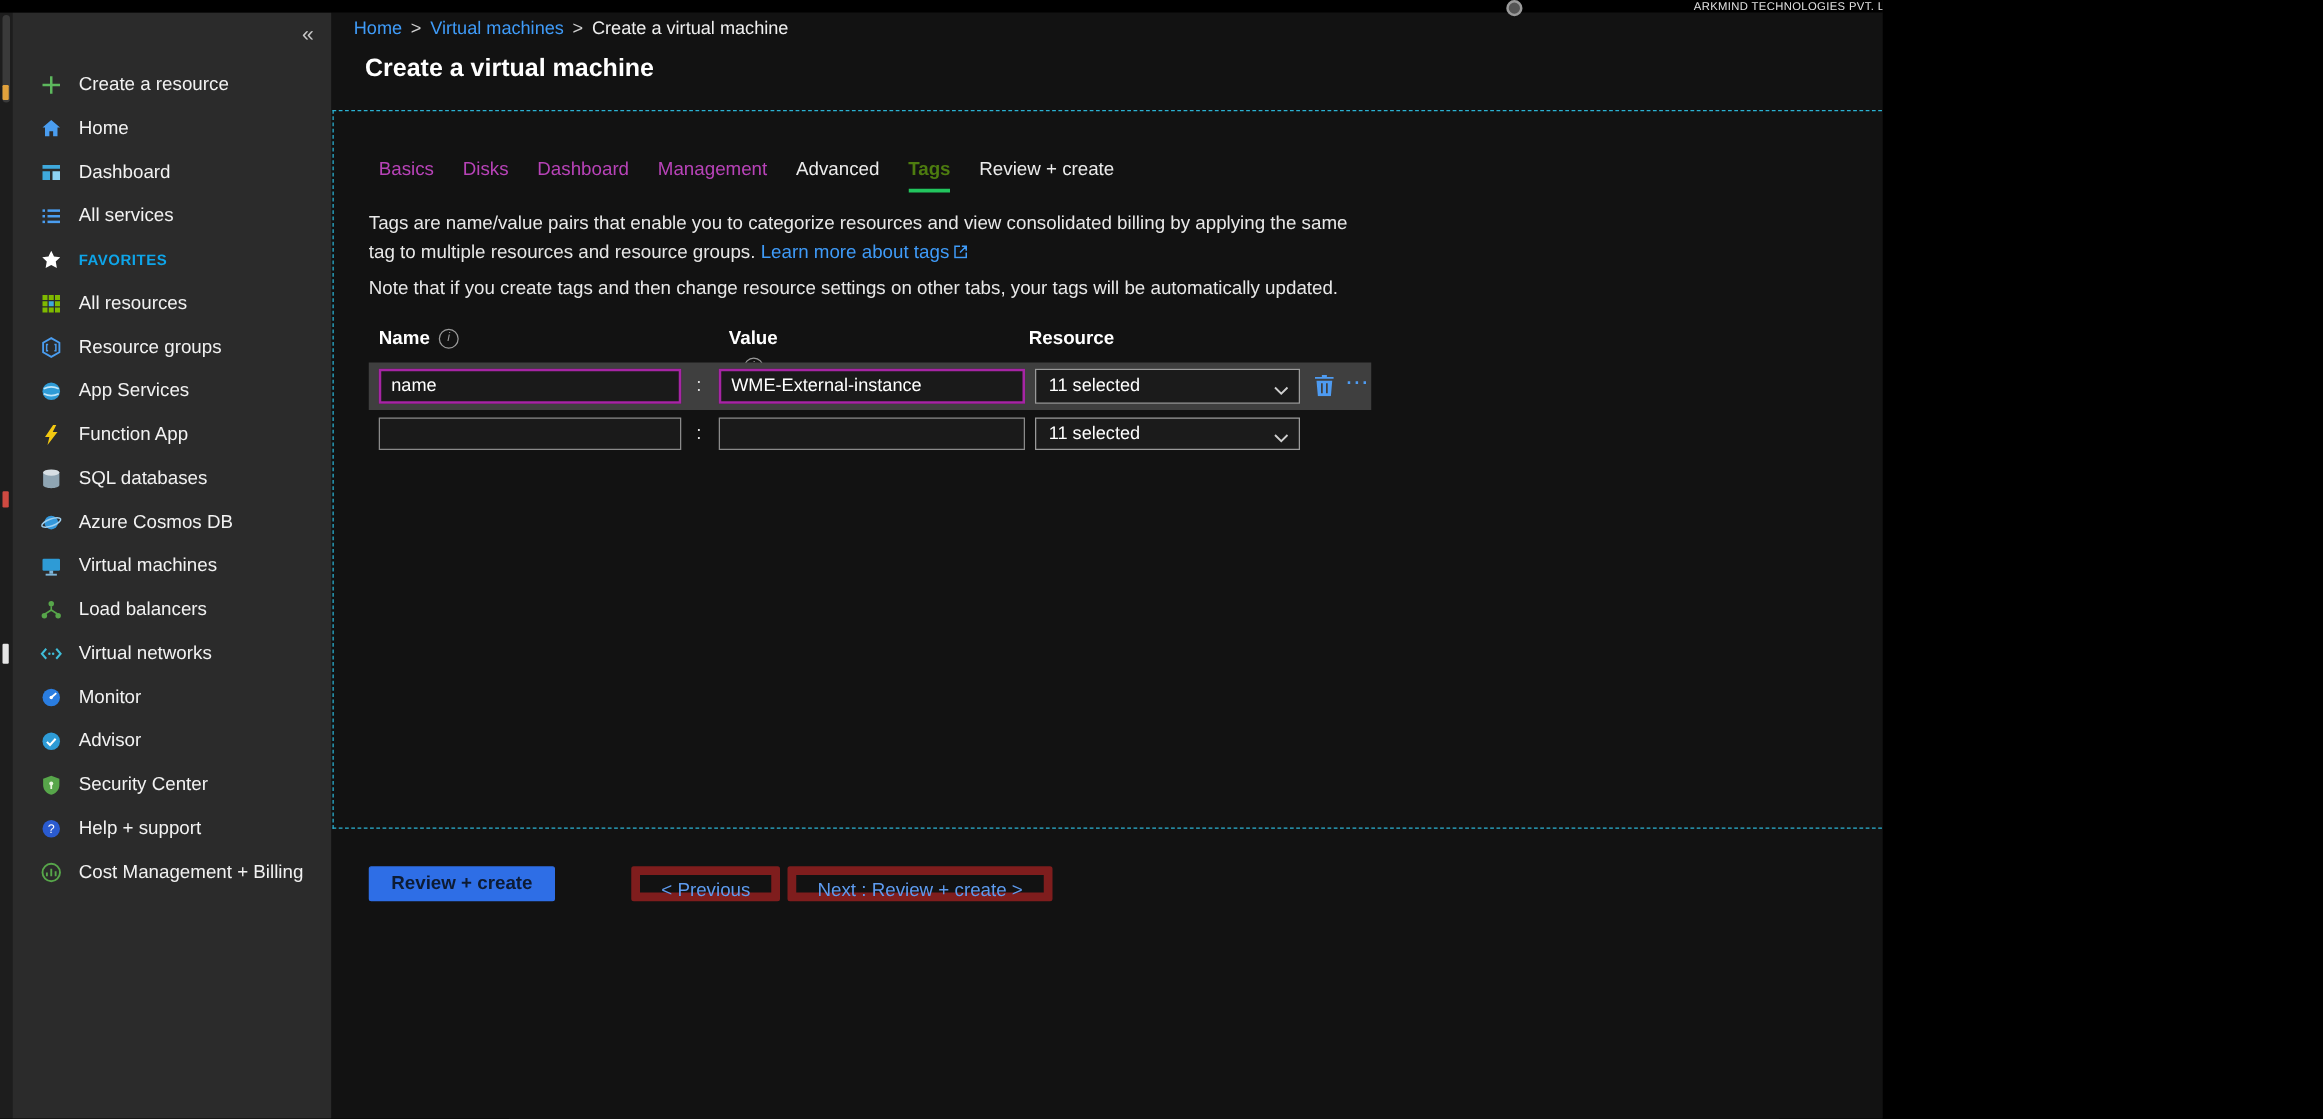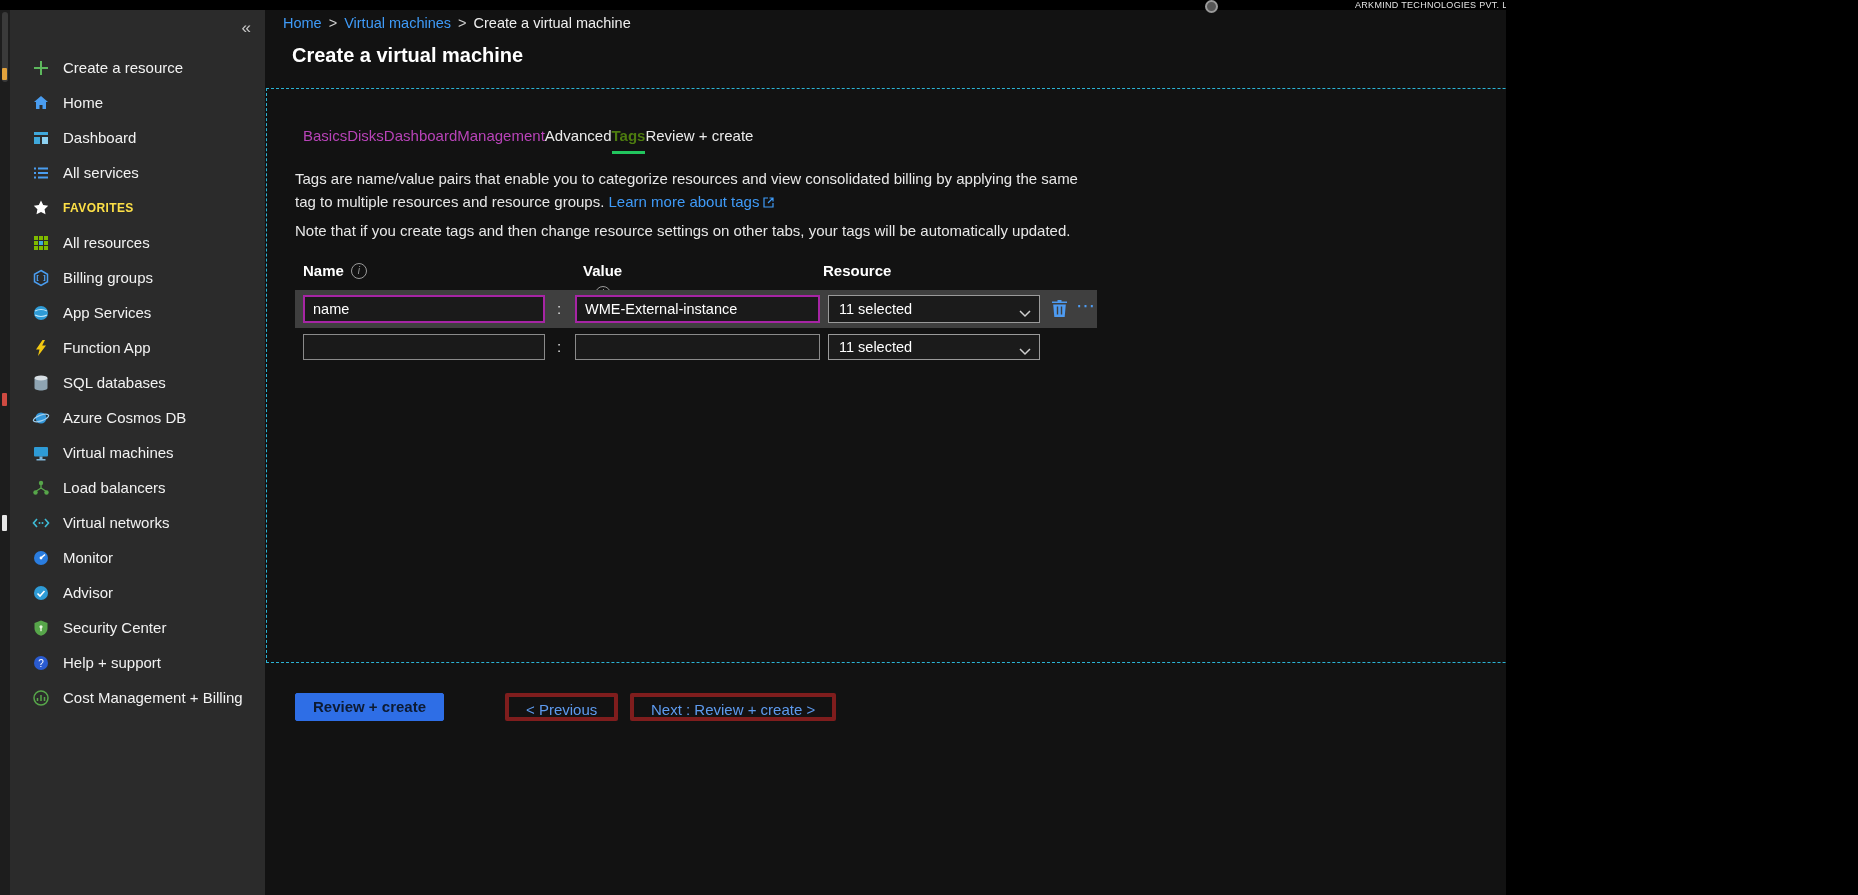--- a/index.html
+++ b/index.html
@@ -19,39 +19,39 @@
   .mk.orange{top:58px;height:12px;background:#e2a23c;}
   .mk.red{top:383px;height:13px;background:#cf4a41;}
   .mk.white{top:505px;height:16px;background:#e6e6e6;}
 
   
   .sidebar{position:absolute;left:10px;top:10px;width:255px;height:885px;background:#2b2b2b;z-index:5;}
   .collapse{position:absolute;top:9px;right:14px;font-size:17px;color:#c8c8c8;cursor:pointer;line-height:1;}
   .nav{position:absolute;left:0;top:40px;width:255px;}
   .nav-item{display:flex;align-items:center;height:35px;padding-left:22px;gap:13px;
             font-size:15px;color:#f2f2f2;cursor:pointer;white-space:nowrap;}
-  .nav-item.fav{font-size:12px;font-weight:bold;letter-spacing:.4px;color:#fde047;cursor:default;}
+  .nav-item.fav{font-size:12px;font-weight:bold;letter-spacing:.4px;color:#0ea5e9;cursor:default;}
   .nav-icon{width:18px;height:18px;flex:0 0 18px;display:inline-flex;align-items:center;justify-content:center;}
   .nav-icon svg{width:18px;height:18px;display:block;}
 
   
   .content-bg{position:absolute;left:265px;top:10px;width:1593px;height:885px;background:#121212;}
 
   .breadcrumb{position:absolute;left:283px;top:15px;font-size:14.5px;display:flex;gap:7px;align-items:center;z-index:6;}
   .crumb-link{color:#3f9bf8;cursor:pointer;}
   .crumb-sep{color:#cfcfcf;}
   .crumb-current{color:#efefef;}
 
   .page-title{position:absolute;left:292px;top:44px;font-size:20px;font-weight:600;color:#ffffff;z-index:6;}
   .panel-chevron{position:absolute;left:1550px;top:46px;z-index:6;cursor:pointer;}
 
   .focus-outline{position:absolute;left:266px;top:88px;width:1590px;height:575px;box-sizing:border-box;
                  border-top:1px dashed #2bb3d4;border-left:1px dashed #2bb3d4;border-bottom:1px dashed #2bb3d4;z-index:4;}
 
-  .tabs{position:absolute;left:303px;top:127px;display:flex;font-size:15px;z-index:6;}
+  .tabs{position:absolute;left:303px;top:127px;display:flex;gap:23px;font-size:15px;z-index:6;}
   .tab{padding-bottom:7px;cursor:pointer;}
   .tab.visited{color:#b843b8;}
   .tab.normal{color:#ececec;}
   .tab.active{color:#4d7c0f;border-bottom:3px solid #22c55e;font-weight:600;}
 
   .tags-desc{position:absolute;left:295px;top:167px;width:805px;font-size:15px;line-height:1.55;color:#e8e8e8;z-index:6;}
   .learn-link{color:#3f9bf8;cursor:pointer;white-space:nowrap;}
   .ext-ico{display:inline-block;vertical-align:-1px;margin-left:4px;}
   .tags-note{position:absolute;left:295px;top:222px;font-size:15px;color:#e8e8e8;z-index:6;}
 
@@ -76,21 +76,21 @@
             box-sizing:border-box;color:#ffffff;font-size:14.5px;cursor:pointer;display:flex;align-items:center;padding:0 28px 0 10px;}
   .r0 .dropdown{top:5px;height:28px;} .r1 .dropdown{top:3px;height:26px;}
   .dd-chev{position:absolute;right:8px;top:50%;margin-top:-4px;}
   .trash{position:absolute;left:757px;top:10px;cursor:pointer;}
   .more{position:absolute;left:781px;top:4px;font-size:19px;color:#4e9bf1;cursor:pointer;letter-spacing:1px;}
 
   
   .btn{position:absolute;top:693px;height:28px;line-height:26px;font-size:15px;border-radius:2px;
        box-sizing:border-box;padding:0 17px;cursor:pointer;z-index:6;white-space:nowrap;}
   .btn.primary{left:295px;background:#2e6ee6;border:1px solid #2e6ee6;color:#0d1b33;font-weight:600;}
-  .btn.outline{background:transparent;border:4px solid #7f1d1d;color:#5e9bef;}
+  .btn.outline{background:transparent;border:7px solid #7f1d1d;color:#5e9bef;}
   .btn.prev{left:505px;} .btn.next{left:630px;}
 </style>
 </head>
 <body>
 
 <div class="screen">
 
   <div class="topbar">
     <span class="tenant">ARKMIND TECHNOLOGIES PVT. LT...</span>
   </div>
@@ -174,21 +174,21 @@
           </span>
         <span>All resources</span>
       </div>
       <div class="nav-item">
         <span class="nav-icon">
             <svg viewBox="0 0 18 18">
               <path d="M9 1.5l6.5 3.75v7.5L9 16.5l-6.5-3.75v-7.5z" fill="none" stroke="#4a9df0" stroke-width="1.5"></path>
               <path d="M6.5 6.5h-1.2v5h1.2M11.5 6.5h1.2v5h-1.2" stroke="#4a9df0" stroke-width="1.2" fill="none"></path>
             </svg>
           </span>
-        <span>Billing groups</span>
+        <span>Resource groups</span>
       </div>
       <div class="nav-item">
         <span class="nav-icon">
             <svg viewBox="0 0 18 18">
               <circle cx="9" cy="9" r="7" fill="#2e9bd6"></circle>
               <path d="M3 7c4-2 8-2 12 0M3 11c4 2 8 2 12 0" stroke="#bfe6fa" stroke-width="1.2" fill="none"></path>
             </svg>
           </span>
         <span>App Services</span>
       </div>

